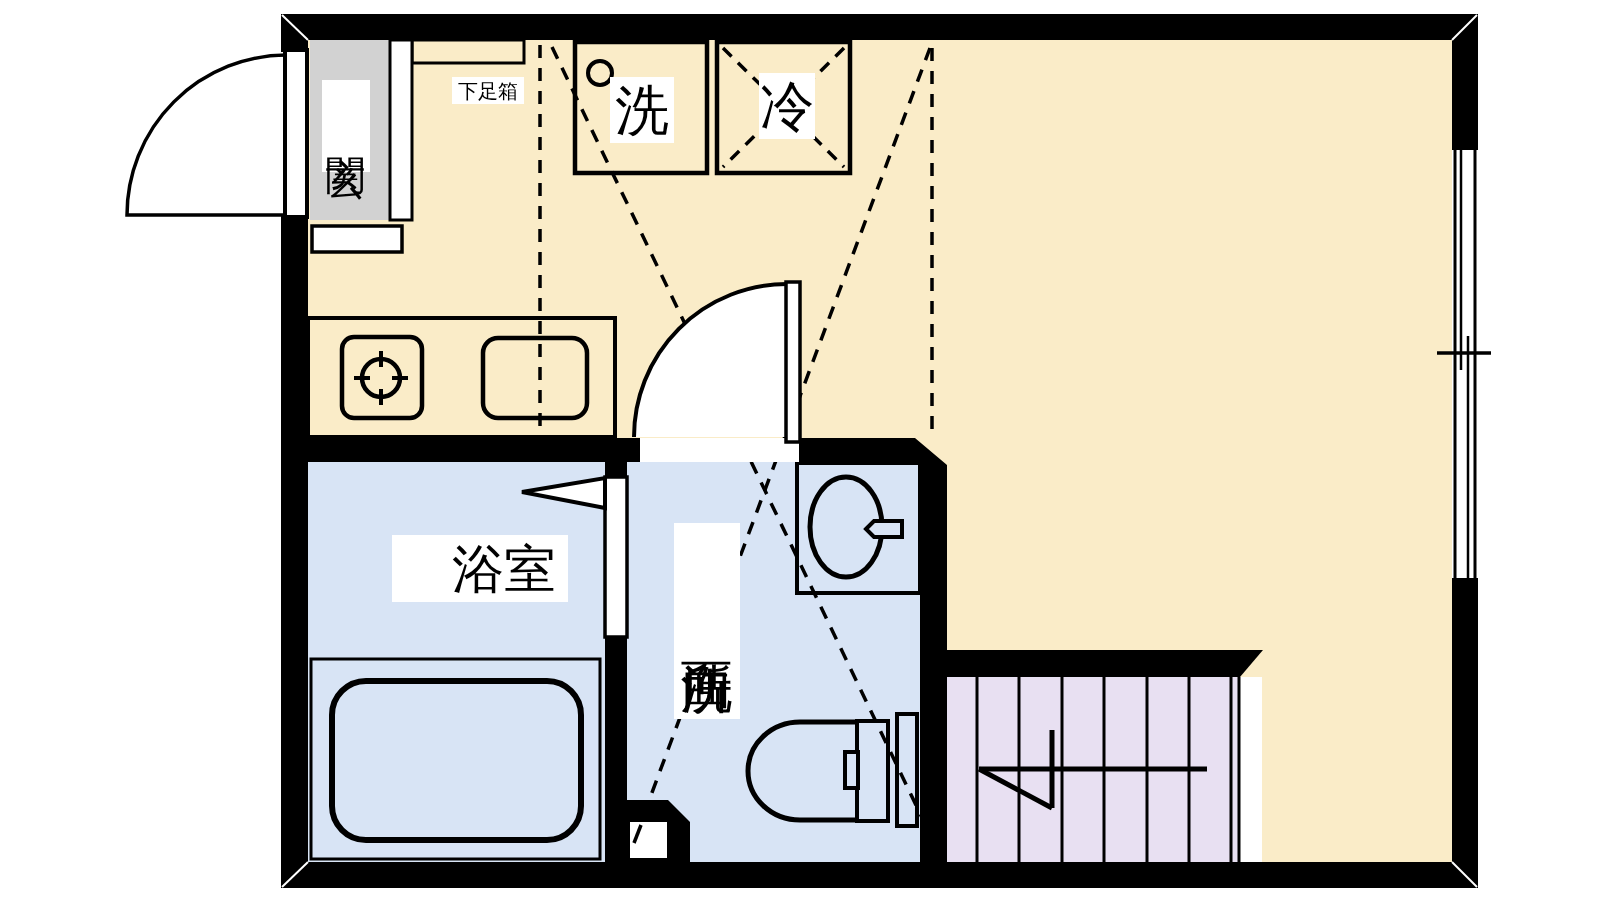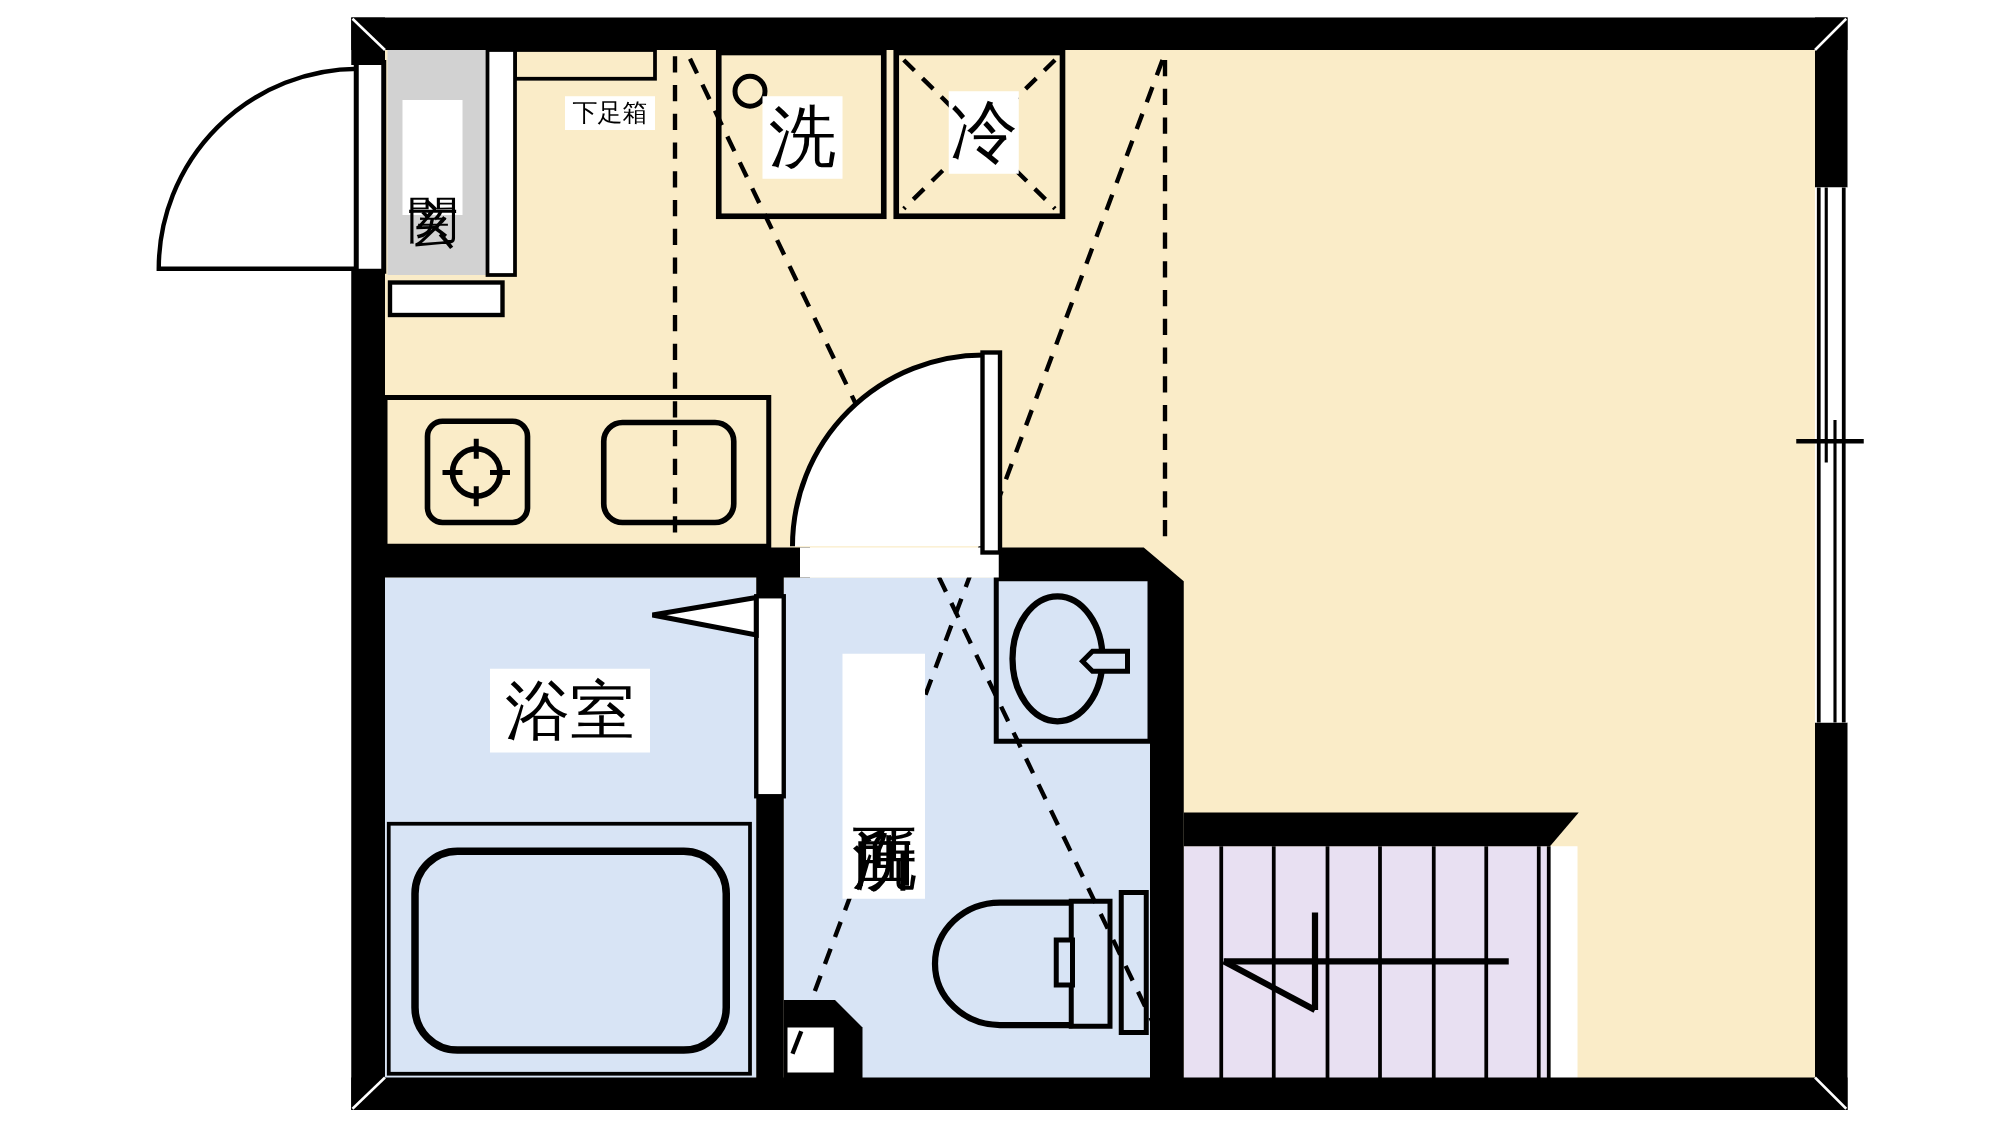--- a/index.html
+++ b/index.html
@@ -17,21 +17,21 @@
   .lbl{position:absolute;background:var(--label-bg);color:#000;
        display:flex;align-items:center;justify-content:center;
        font-family:"Liberation Sans","DejaVu Sans",sans-serif;
        line-height:1.0;white-space:nowrap;}
   .lbl.v{writing-mode:vertical-rl;text-orientation:upright;}
   .lbl-entrance{left:322px;top:80px;width:48px;height:92px;font-size:40px;}
   .lbl-shoebox{left:452px;top:33px;width:72px;height:27px;font-size:20px;margin-top:44px;}
   .lbl-washer{left:610px;top:77px;width:64px;height:66px;font-size:54px;}
   .lbl-fridge{left:759px;top:73px;width:56px;height:66px;font-size:54px;}
   .lbl-western{left:1014px;top:351px;width:375px;height:110px;font-size:84px;font-weight:bold;letter-spacing:2px;}
-  .lbl-bath{left:392px;top:535px;width:128px;height:67px;font-size:52px;}
+  .lbl-bath{left:392px;top:535px;width:128px;height:67px;font-size:52px;padding-left:48px;}
   .lbl-washroom{left:674px;top:523px;width:66px;height:196px;font-size:52px;}
 </style>
 </head>
 <body>
 
 <div class="stage">
 <svg width="1600" height="900" viewBox="0 0 1600 900">
 
   <g>
     <rect x="308" y="40" width="1144" height="823" style="fill:var(--floor-main)"></rect>

